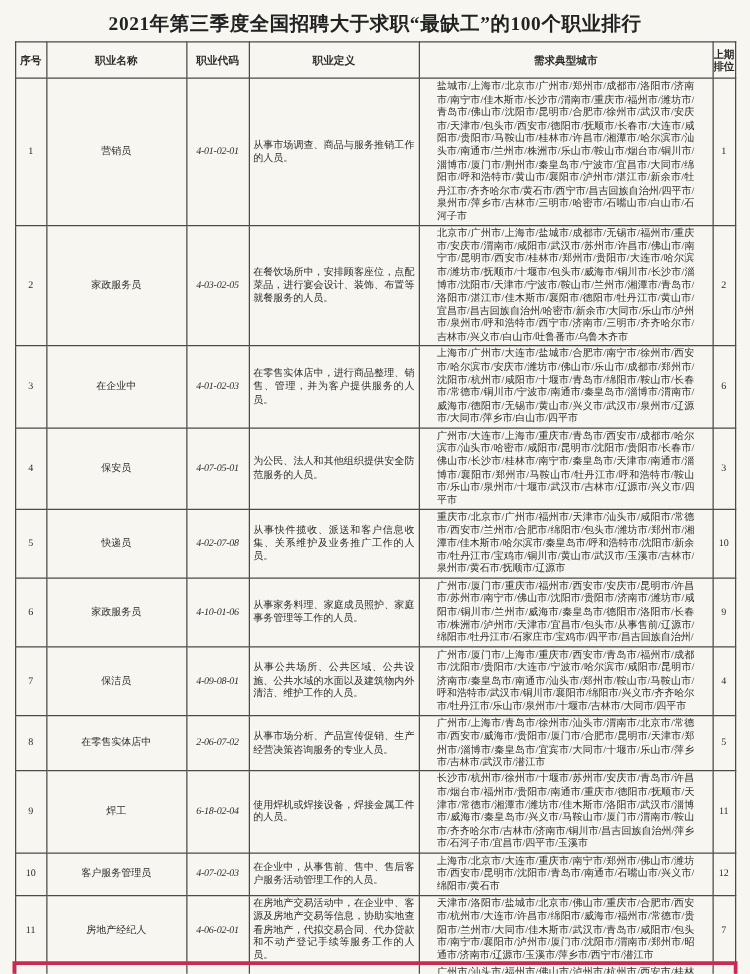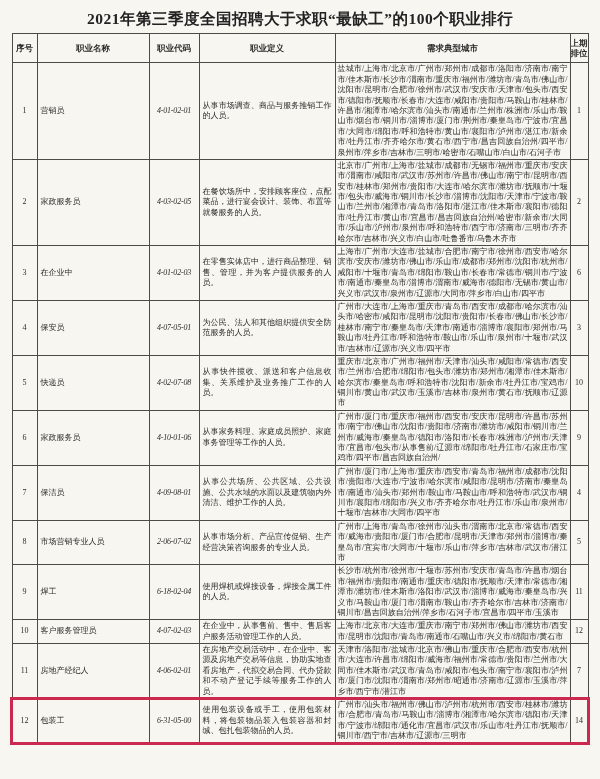--- a/index.html
+++ b/index.html
@@ -39,24 +39,24 @@
     overflow: hidden;
   }
   th {
     font-weight: bold;
     text-align: center;
     padding: 4px 0;
     font-size: 8.5px;
     line-height: 1.2;
   }
   td.c-no   { text-align: center; }
-  td.c-name { padding: 1px 3px; text-align: left; }
+  td.c-name { padding: 1px 3px; text-align: center; }
   td.c-code { text-align: center; letter-spacing: -0.2px; font-style: italic; }
   td.c-def  { padding: 1px 3px; text-align: justify; }
-  td.c-cities { padding: 1px 2px; text-align: justify; font-family: Liberation Serif, serif; }
+  td.c-cities { padding: 1px 14px; text-align: justify; font-family: Liberation Serif, serif; }
   td.c-rank { text-align: center; padding: 0; }
   col.w-no   { width: 25px; }
   col.w-name { width: 112px; }
   col.w-code { width: 50px; }
   col.w-def  { width: 136px; }
   col.w-cities { width: 235px; }
   col.w-rank { width: 18px; }
   tr.highlight {
     outline: 3px solid var(--hl, #cb2950);
     outline-offset: -1px;
@@ -139,21 +139,21 @@
         <tr>
     <td class="c-no">7</td>
     <td class="c-name">保洁员</td>
     <td class="c-code">4-09-08-01</td>
     <td class="c-def">从事公共场所、公共区域、公共设施、公共水域的水面以及建筑物内外清洁、维护工作的人员。</td>
     <td class="c-cities">广州市/厦门市/上海市/重庆市/西安市/青岛市/福州市/成都市/沈阳市/贵阳市/大连市/宁波市/哈尔滨市/咸阳市/昆明市/济南市/秦皇岛市/南通市/汕头市/郑州市/鞍山市/马鞍山市/呼和浩特市/武汉市/铜川市/襄阳市/绵阳市/兴义市/齐齐哈尔市/牡丹江市/乐山市/泉州市/十堰市/吉林市/大同市/四平市</td>
     <td class="c-rank">4</td>
   </tr>
         <tr>
     <td class="c-no">8</td>
-    <td class="c-name">市场营销专业人员</td>
+    <td class="c-name">在零售实体店中</td>
     <td class="c-code">2-06-07-02</td>
     <td class="c-def">从事市场分析、产品宣传促销、生产经营决策咨询服务的专业人员。</td>
     <td class="c-cities">广州市/上海市/青岛市/徐州市/汕头市/渭南市/北京市/常德市/西安市/威海市/贵阳市/厦门市/合肥市/昆明市/天津市/郑州市/淄博市/秦皇岛市/宜宾市/大同市/十堰市/乐山市/萍乡市/吉林市/武汉市/潜江市</td>
     <td class="c-rank">5</td>
   </tr>
         <tr>
     <td class="c-no">9</td>
     <td class="c-name">焊工</td>
     <td class="c-code">6-18-02-04</td>
     <td class="c-def">使用焊机或焊接设备，焊接金属工件的人员。</td>

